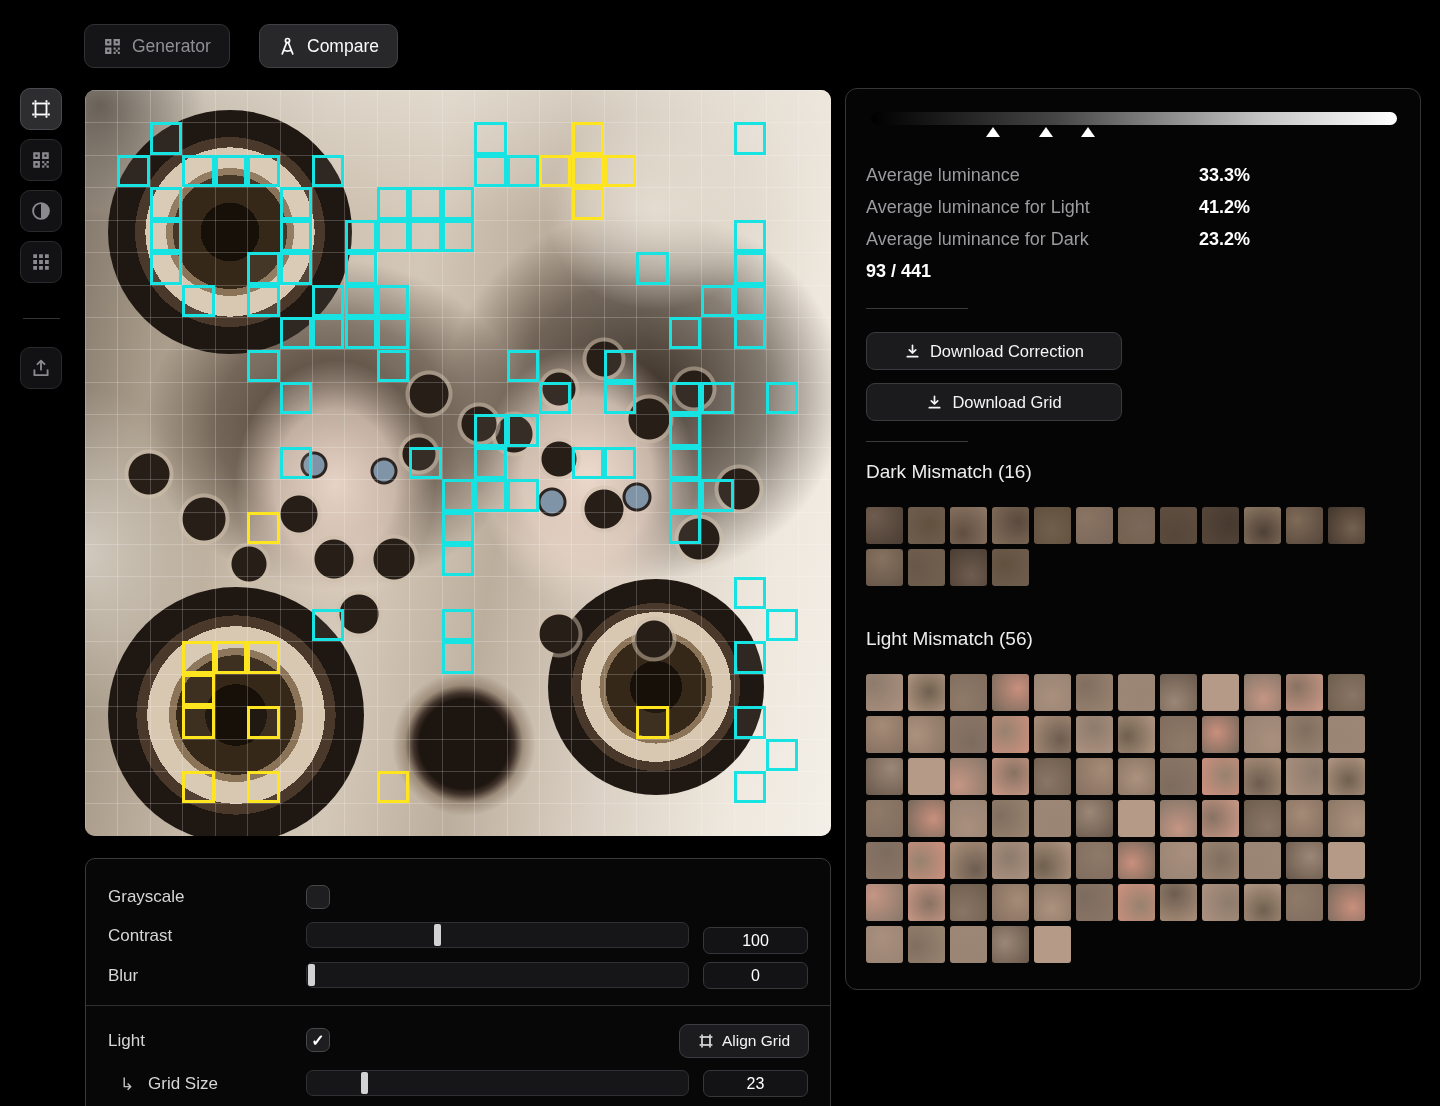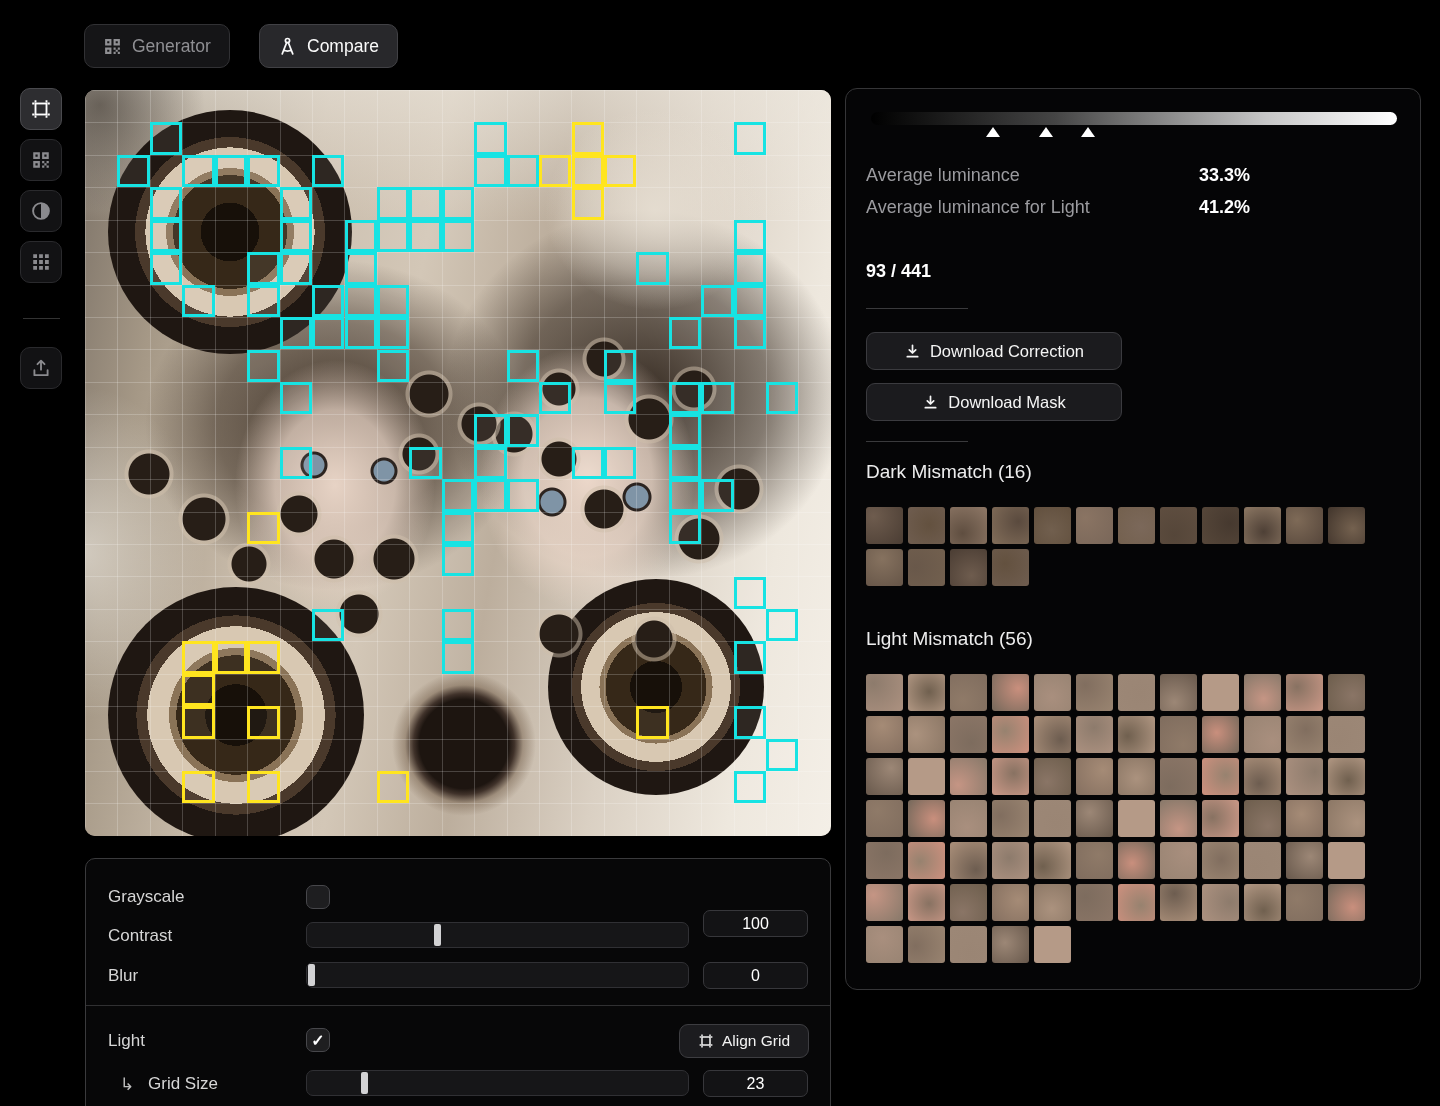--- a/index.html
+++ b/index.html
@@ -278,21 +278,21 @@
 </div>
 
 <div id="controls" class="abs">
   <span class="ctl-label" style="top:28px">Grayscale</span>
   <div class="checkbox" style="top:26px"></div>
 
   <span class="ctl-label" style="top:67px">Contrast</span>
   <div class="slider" style="top:63px">
     <div class="thumb" style="left: calc(34% - 3px);"></div>
   </div>
-  <div class="valuebox" style="top:51px">100</div>
+  <div class="valuebox" style="top:68px">100</div>
 
   <span class="ctl-label" style="top:107px">Blur</span>
   <div class="slider" style="top:103px">
     <div class="thumb" style="left: calc(1% - 3px);"></div>
   </div>
   <div class="valuebox" style="top:103px">0</div>
 
   <div class="ctl-divider"></div>
 
   <span class="ctl-label" style="top:172px">Light</span>
@@ -323,20 +323,24 @@
       <div class="marker" style="left: 41.2%;"></div>
     </div>
 
   <div class="stat-row" style="top:70px">
     <span class="lab">Average luminance</span>
     <span class="val">33.3%</span>
   </div>
   <div class="stat-row" style="top:102px">
     <span class="lab">Average luminance for Light</span>
     <span class="val">41.2%</span>
+  </div>
+  <div class="stat-row" style="top:134px">
+    <span class="lab">Average luminance for Dark</span>
+    <span class="val">23.2%</span>
   </div>
   <div class="stat-row" style="top:166px">
     <span class="val">93 / 441</span>
   </div>
 
   <div class="rp-divider" style="top:219px"></div>
 
   <button class="rp-btn" style="left:20px;top:243px;width:256px">
     <span>
       <svg width="17" height="17" viewBox="0 0 18 18" fill="none" stroke="currentColor" stroke-width="1.8" stroke-linecap="round" stroke-linejoin="round">
@@ -344,21 +348,21 @@
       </svg>
     </span>
     <span>Download Correction</span>
   </button>
   <button class="rp-btn" style="left:20px;top:294px;width:256px">
     <span>
       <svg width="17" height="17" viewBox="0 0 18 18" fill="none" stroke="currentColor" stroke-width="1.8" stroke-linecap="round" stroke-linejoin="round">
         <path d="M9 2.5v8M5.6 7.2 9 10.6l3.4-3.4M3.5 14.5h11"></path>
       </svg>
     </span>
-    <span>Download Mask</span>
+    <span>Download Grid</span>
   </button>
 
   <div class="rp-divider" style="top:352px"></div>
 
   <div class="sec-title" style="top:372px">Dark Mismatch (16)</div>
   <div class="thumbs" id="dark-thumbs" style="top:418px">
       <div class="thumb" style="background: radial-gradient(circle at 20% 25%, rgb(110, 92, 78), rgb(78, 64, 54) 90%);"></div>
       <div class="thumb" style="background: radial-gradient(circle at 57% 48%, rgb(99, 81, 63), rgb(110, 92, 78) 90%);"></div>
       <div class="thumb" style="background: radial-gradient(circle at 34% 71%, rgb(95, 78, 64), rgb(138, 116, 99) 90%);"></div>
       <div class="thumb" style="background: radial-gradient(circle at 71% 39%, rgb(90, 74, 62), rgb(126, 106, 87) 90%);"></div>

